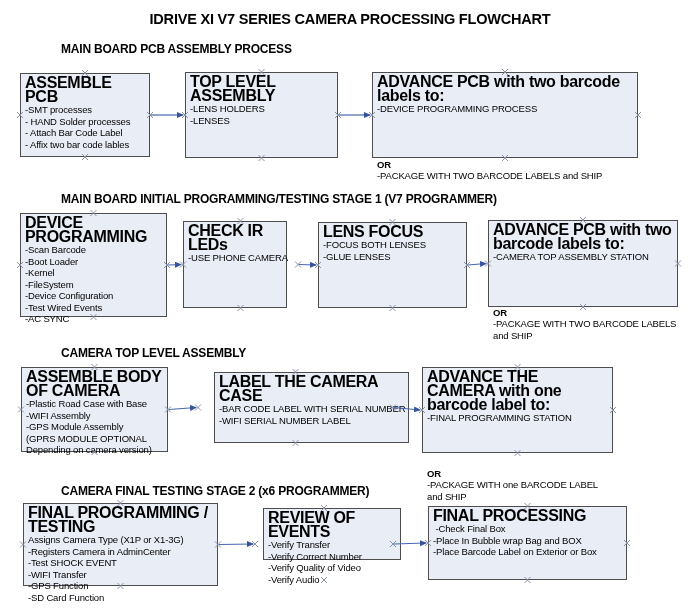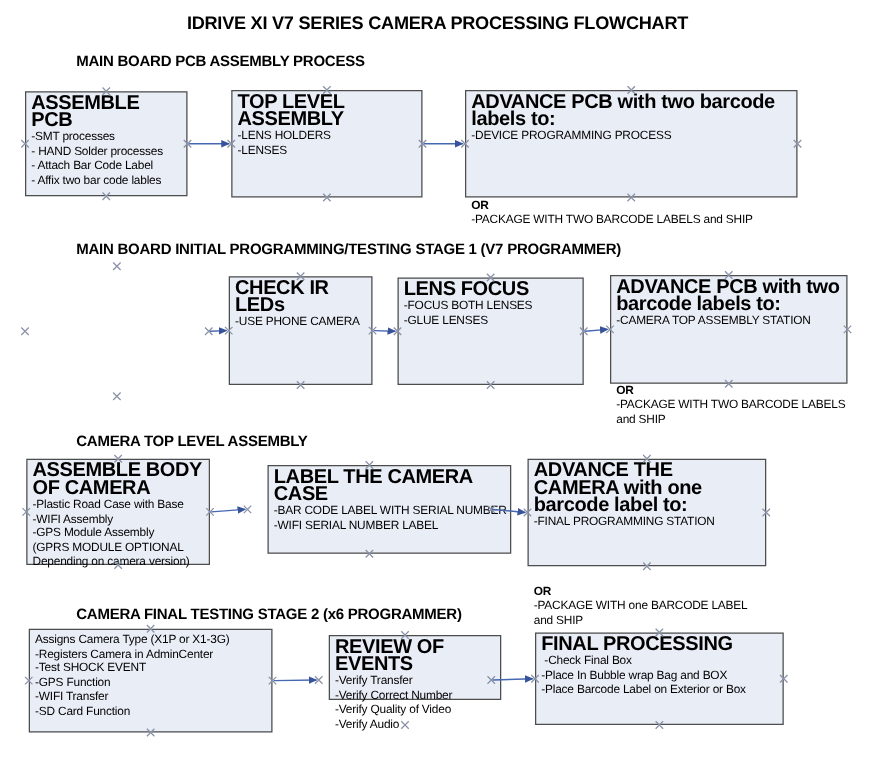--- a/index.html
+++ b/index.html
@@ -54,22 +54,32 @@
 
   <div class="box" style="left:372px;top:72px;width:266px;height:86px">
     <div class="box-title">ADVANCE PCB with two barcode labels to:</div>
     <div class="box-item">-DEVICE PROGRAMMING PROCESS</div>
     <div class="box-item b">OR</div>
     <div class="box-item">-PACKAGE WITH TWO BARCODE LABELS and SHIP</div>
   </div>
 
   <div class="section-heading" style="top:192px">MAIN BOARD INITIAL PROGRAMMING/TESTING STAGE 1 (V7 PROGRAMMER)</div>
 
-
-  <div class="box" style="left:183px;top:221px;width:115px;height:87px">
+  <div class="box" style="left:20px;top:213px;width:147px;height:104px">
+    <div class="box-title">DEVICE PROGRAMMING</div>
+    <div class="box-item">-Scan Barcode</div>
+    <div class="box-item">-Boot Loader</div>
+    <div class="box-item">-Kernel</div>
+    <div class="box-item">-FileSystem</div>
+    <div class="box-item">-Device Configuration</div>
+    <div class="box-item">-Test Wired Events</div>
+    <div class="box-item">-AC SYNC</div>
+  </div>
+
+  <div class="box" style="left:183px;top:221px;width:104px;height:87px">
     <div class="box-title">CHECK IR LEDs</div>
     <div class="box-item">-USE PHONE CAMERA</div>
   </div>
 
   <div class="box" style="left:318px;top:222px;width:149px;height:86px">
     <div class="box-title">LENS FOCUS</div>
     <div class="box-item">-FOCUS BOTH LENSES</div>
     <div class="box-item">-GLUE LENSES</div>
   </div>
 
@@ -102,25 +112,26 @@
     <div class="box-title">ADVANCE THE CAMERA with one barcode label to:</div>
     <div class="box-item">-FINAL PROGRAMMING STATION</div>
     <div class="box-item b">OR</div>
     <div class="box-item">-PACKAGE WITH one BARCODE LABEL</div>
     <div class="box-item">and SHIP</div>
   </div>
 
   <div class="section-heading" style="top:484px">CAMERA FINAL TESTING STAGE 2 (x6 PROGRAMMER)</div>
 
   <div class="box" style="left:23px;top:503px;width:195px;height:83px">
+    <div class="box-title">FINAL PROGRAMMING / TESTING</div>
     <div class="box-item">Assigns Camera Type (X1P or X1-3G)</div>
     <div class="box-item">-Registers Camera in AdminCenter</div>
     <div class="box-item">-Test SHOCK EVENT</div>
+    <div class="box-item">-WIFI Transfer</div>
     <div class="box-item">-GPS Function</div>
-    <div class="box-item">-WIFI Transfer</div>
     <div class="box-item">-SD Card Function</div>
   </div>
 
   <div class="box" style="left:263px;top:508px;width:138px;height:52px">
     <div class="box-title">REVIEW OF EVENTS</div>
     <div class="box-item">-Verify Transfer</div>
     <div class="box-item">-Verify Correct Number</div>
     <div class="box-item">-Verify Quality of Video</div>
     <div class="box-item">-Verify Audio</div>
   </div>

